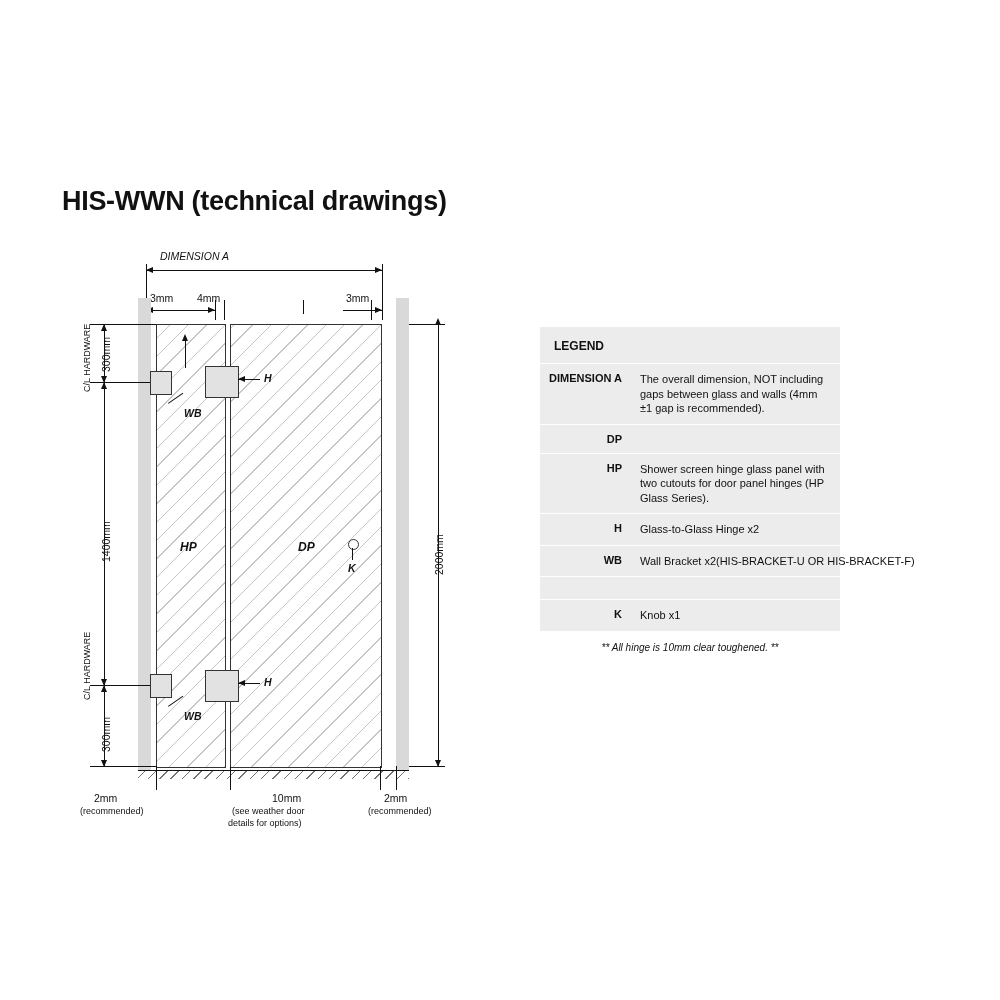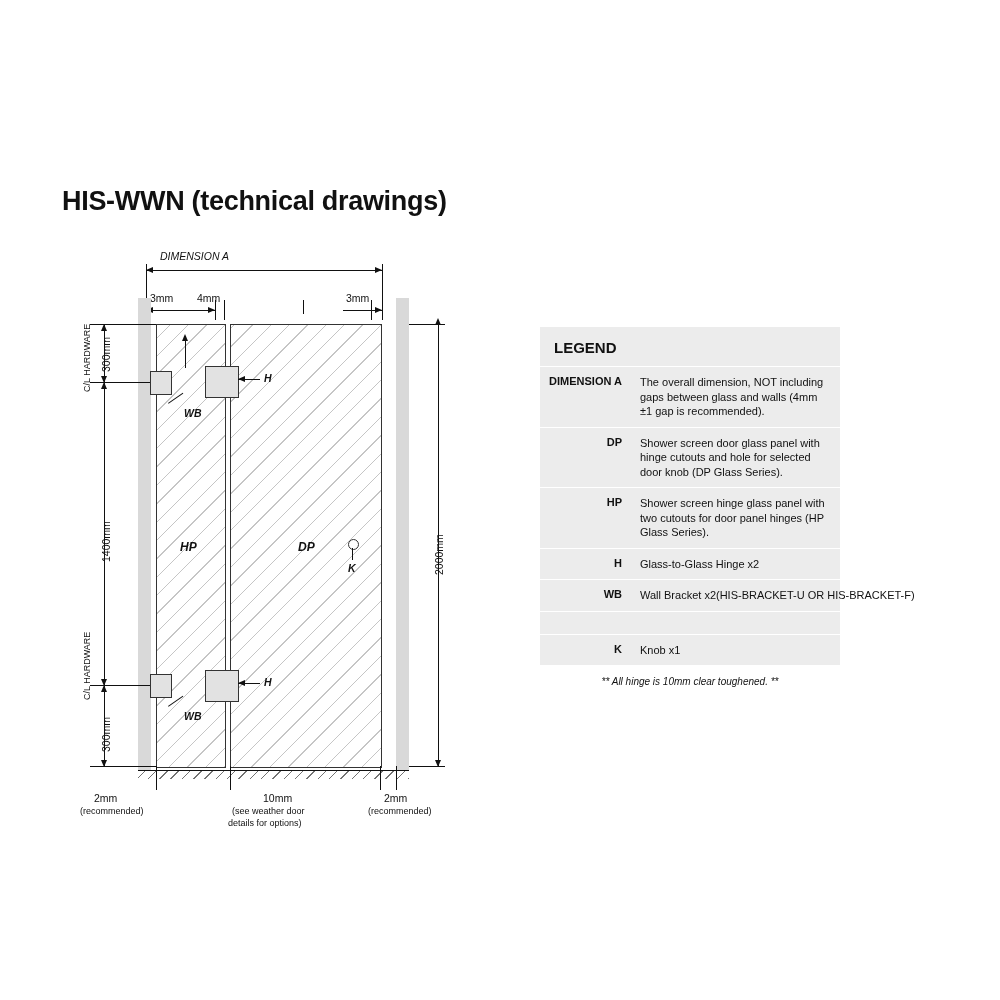--- a/index.html
+++ b/index.html
@@ -114,21 +114,21 @@
   
   #legend {
     position: absolute;
     left: 540px;
     top: 327px;
     width: 300px;
     background: #ececec;
     font-size: 11px;
   }
   #legend .legend-title {
-    font-size: 15px;
+    font-size: 12px;
     font-weight: bold;
     padding: 12px 14px 10px 14px;
     border-bottom: 1px solid #ffffff;
   }
   .legend-row {
     display: flex;
     border-bottom: 1px solid #ffffff;
     min-height: 26px;
   }
   .legend-row .code {
@@ -250,38 +250,37 @@
   <div class="hline" style="left:78px; top:530px; width:271px;"></div>
   <div class="floor-hatch" style="left:78px; top:531px; width:271px; height:8px;"></div>
 
   <div class="vline" style="left:96px; top:526px; height:24px;"></div>
   <div class="vline" style="left:170px; top:526px; height:24px;"></div>
   <div class="vline" style="left:320px; top:526px; height:24px;"></div>
   <div class="vline" style="left:336px; top:526px; height:24px;"></div>
 
   <div class="lbl" style="left:34px; top:552px;">2mm</div>
   <div class="lbl" style="left:20px; top:566px; font-size:9px;">(recommended)</div>
-  <div class="lbl" style="left:203px; top:552px;">10mm</div>
+  <div class="lbl" style="left:212px; top:552px;">10mm</div>
   <div class="lbl" style="left:172px; top:566px; font-size:9px;">(see weather door</div>
   <div class="lbl" style="left:168px; top:578px; font-size:9px;">details for options)</div>
   <div class="lbl" style="left:324px; top:552px;">2mm</div>
   <div class="lbl" style="left:308px; top:566px; font-size:9px;">(recommended)</div>
 </div>
 
 <div id="legend">
   <div class="legend-title">LEGEND</div>
 
   <div class="legend-row">
     <div class="code">DIMENSION A</div>
     <div class="desc">The overall dimension, NOT including gaps between glass and walls (4mm ±1 gap is recommended).</div>
   </div>
 
   <div class="legend-row">
     <div class="code">DP</div>
-    <div class="desc">Shower screen door glass panel with hinge cutouts and hole for selected door knob (DP Glass Series).</div>
   </div>
 
   <div class="legend-row">
     <div class="code">HP</div>
     <div class="desc">Shower screen hinge glass panel with two cutouts for door panel hinges (HP Glass Series).</div>
   </div>
 
   <div class="legend-row">
     <div class="code">H</div>
     <div class="desc">Glass-to-Glass Hinge x2</div>

